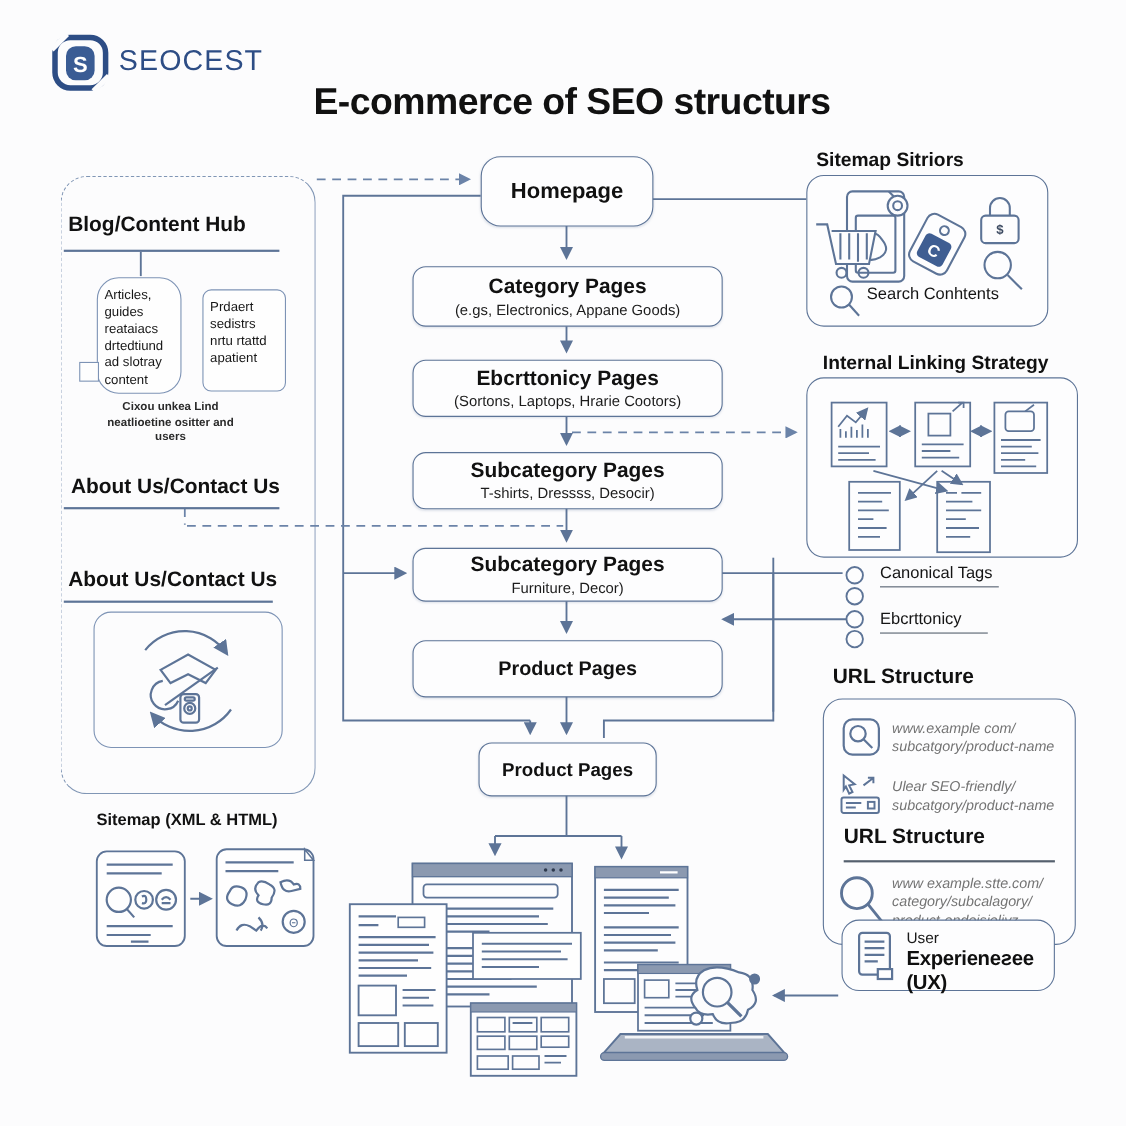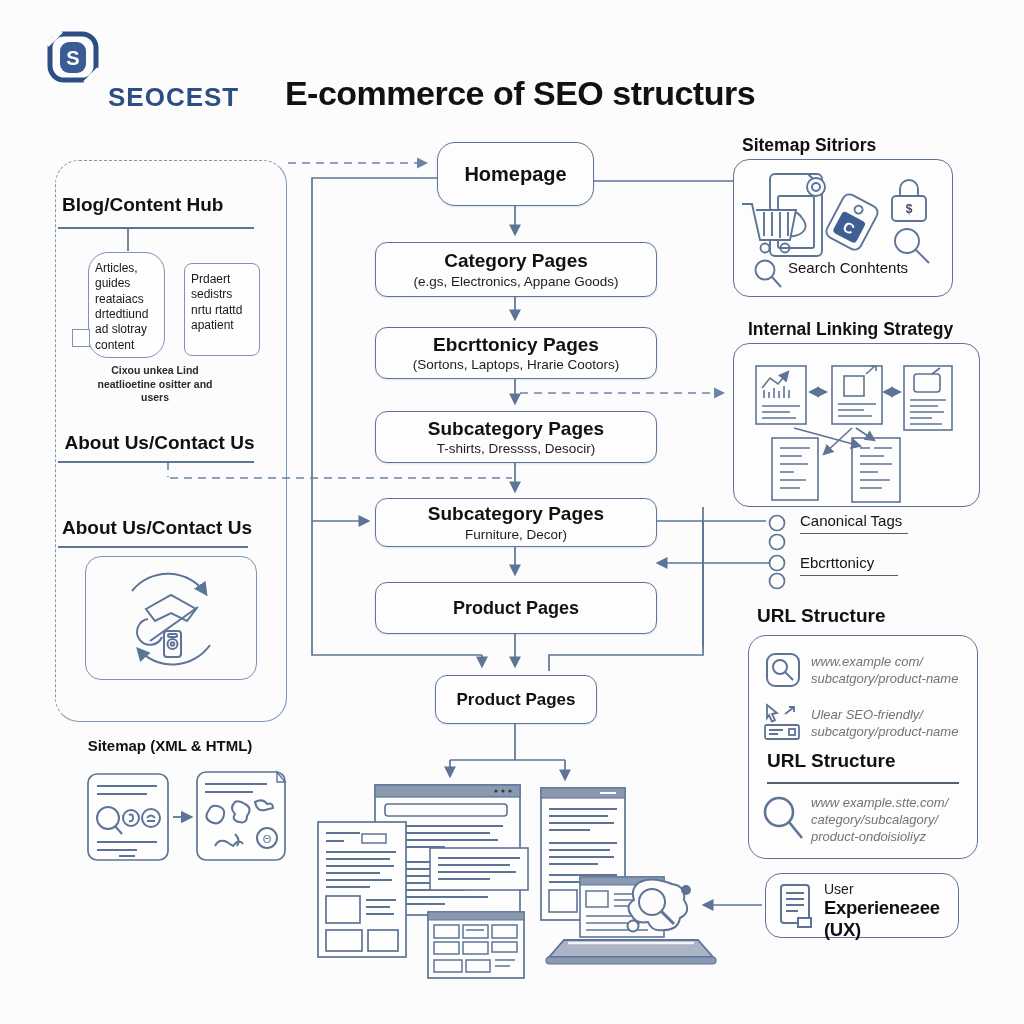--- a/index.html
+++ b/index.html
@@ -78,21 +78,21 @@
   </g>
 </svg>
 
 <svg class="abs" style="left:46px;top:30px;z-index:2;" width="54" height="54" viewBox="0 0 54 54">
   <rect x="4" y="4" width="46" height="46" rx="14" fill="none" stroke="#2d4d85" stroke-width="5"></rect>
   <line x1="1" y1="15" x2="15" y2="1" stroke="#fcfcfd" stroke-width="5"></line>
   <line x1="39" y1="53" x2="53" y2="39" stroke="#fcfcfd" stroke-width="5"></line>
   <rect x="14" y="12" width="26" height="31" rx="9" fill="#3a5c94"></rect>
   <text x="27" y="35" font-size="20" font-weight="bold" fill="#ffffff" text-anchor="middle">S</text>
 </svg>
-<div class="abs" style="left:108px;top:40px;z-index:2;font-size:26px;font-weight:bold;color:#2d4d85;letter-spacing:1px;margin-top:42px;">SEOCEST</div>
+<div class="abs" style="left:108px;top:40px;z-index:2;font-size:26px;font-weight:normal;color:#2d4d85;letter-spacing:1px;">SEOCEST</div>
 <div class="abs hd" style="left:150px;top:74px;width:740px;text-align:center;z-index:2;font-size:34px;letter-spacing:-0.5px;">E-commerce of SEO structurs</div>
 
 <div class="abs" style="left:55px;top:160px;width:230px;height:560px;border:1.6px solid #8096b5;border-left-style:dashed;border-top-style:dashed;border-radius:24px;z-index:0;"></div>
 
 <div class="abs hd" style="left:62px;top:194px;width:195px;font-size:19px;z-index:2;">Blog/Content Hub</div>
 <div class="abs uline" style="left:58px;top:227px;width:196px;z-index:2;"></div>
 
 <div class="abs smallcard" style="left:88px;top:252px;width:63px;height:88px;z-index:2;">Articles, guides reataiacs drtedtiund ad slotray content</div>
 <div class="abs smallcard" style="left:184px;top:263px;width:62px;height:75px;border-radius:8px;z-index:2;">Prdaert sedistrs nrtu rtattd apatient</div>
 <div class="abs" style="left:72px;top:329px;width:16px;height:16px;border:1.5px solid #7d93b5;background:#fefefe;z-index:3;"></div>
@@ -378,21 +378,21 @@
       <path d="M28 28 L41 44"></path>
     </g>
   </svg>
   <div class="abs urltext" style="left:62px;top:158px;">
     <div>www example.stte.com/</div>
     <div>category/subcalagory/</div>
     <div>product-ondoisioliyz</div>
   </div>
 </div>
 
-<div class="abs panel" style="left:765px;top:873px;width:192px;height:63px;z-index:2;">
+<div class="abs panel" style="left:765px;top:836px;width:192px;height:63px;z-index:2;">
   <svg class="abs" style="left:12px;top:8px;" width="38" height="48" viewBox="0 0 38 48">
     <g fill="#fdfdfe" stroke="#5d7497" stroke-width="2">
       <rect x="3" y="3" width="28" height="38" rx="3"></rect>
       <rect x="20" y="36" width="13" height="9"></rect>
     </g>
     <g stroke="#5d7497" stroke-width="2">
       <path d="M8 11 H26 M8 17 H26 M8 23 H26 M8 29 H20"></path>
     </g>
   </svg>
   <div class="abs" style="left:58px;top:7px;">

